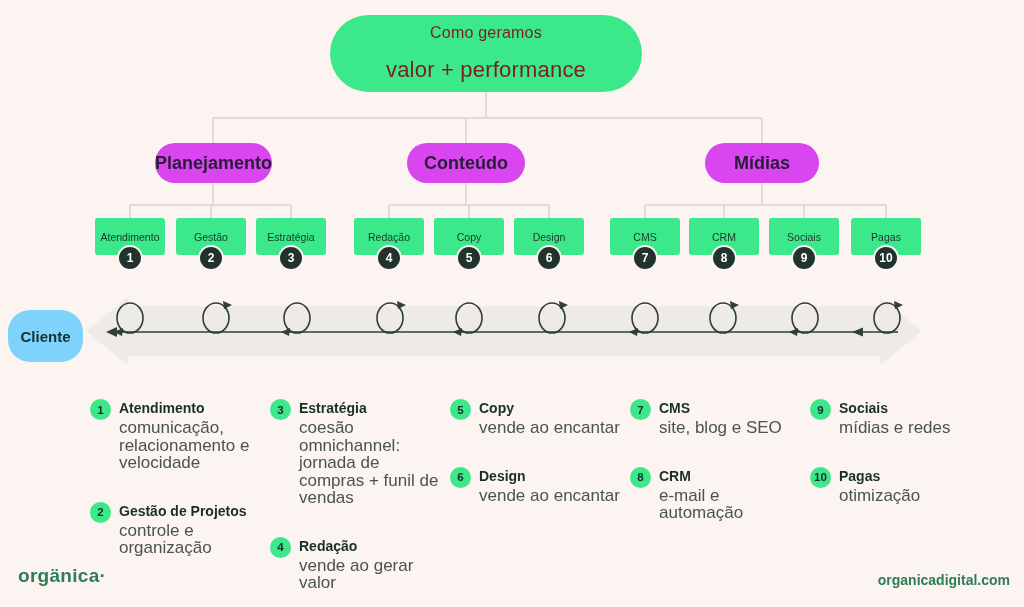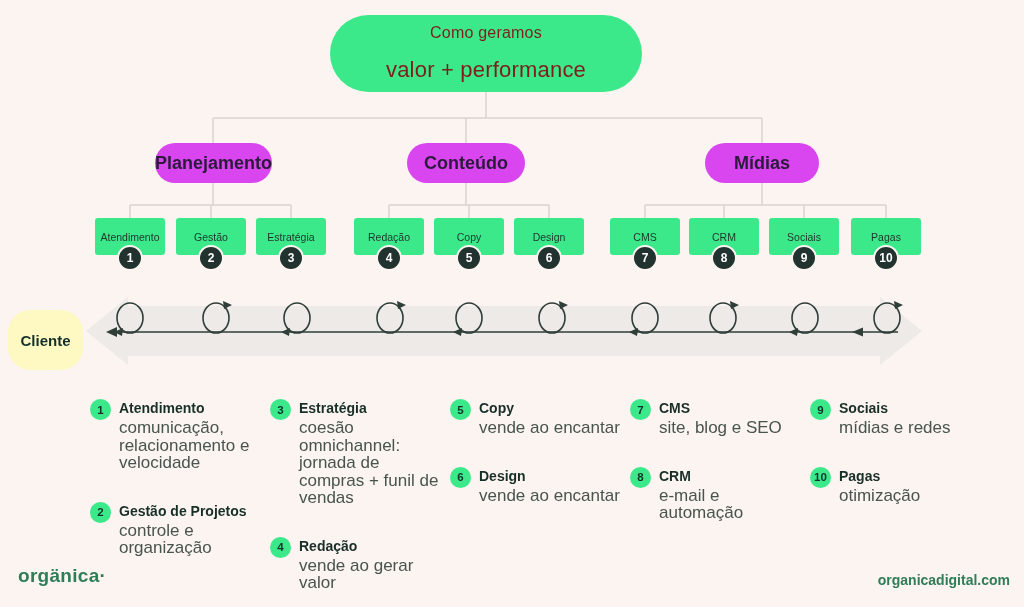--- a/index.html
+++ b/index.html
@@ -24,21 +24,21 @@
 
   .leaf{position:absolute;top:218px;width:70px;height:37px;background:#3CE98A;border-radius:3px;
     display:flex;align-items:center;justify-content:center;font-size:10.5px;color:#1E352E;
     z-index:2;}
   .tbadge{position:absolute;top:245px;width:22px;height:22px;background:#22332F;border:2px solid #FBF4F0;
     border-radius:50%;display:flex;align-items:center;justify-content:center;color:#ffffff;
     font-size:12px;font-weight:bold;z-index:3;}
 
   
   svg.band{position:absolute;left:0;top:288px;z-index:1;}
-  .flow-pill{position:absolute;top:310px;height:60px;background:#fef9c3;border-radius:22px;
+  .flow-pill{position:absolute;top:310px;height:52px;background:#7dd3fc;border-radius:22px;
     display:flex;align-items:center;justify-content:center;font-size:15px;font-weight:bold;
     color:#14302A;z-index:2;text-align:center;}
   .cliente{left:8px;width:75px;}
   .mercado{left:936px;width:82px;}
 
   
   .legend{position:absolute;left:90px;top:399px;display:grid;grid-template-columns:repeat(5,180px);z-index:2;}
   .lcol{display:flex;flex-direction:column;gap:30px;}
   .litem{display:flex;align-items:flex-start;}
   .lbadge{flex:0 0 21px;width:21px;height:21px;border-radius:50%;background:#3CE98A;color:#14302A;

